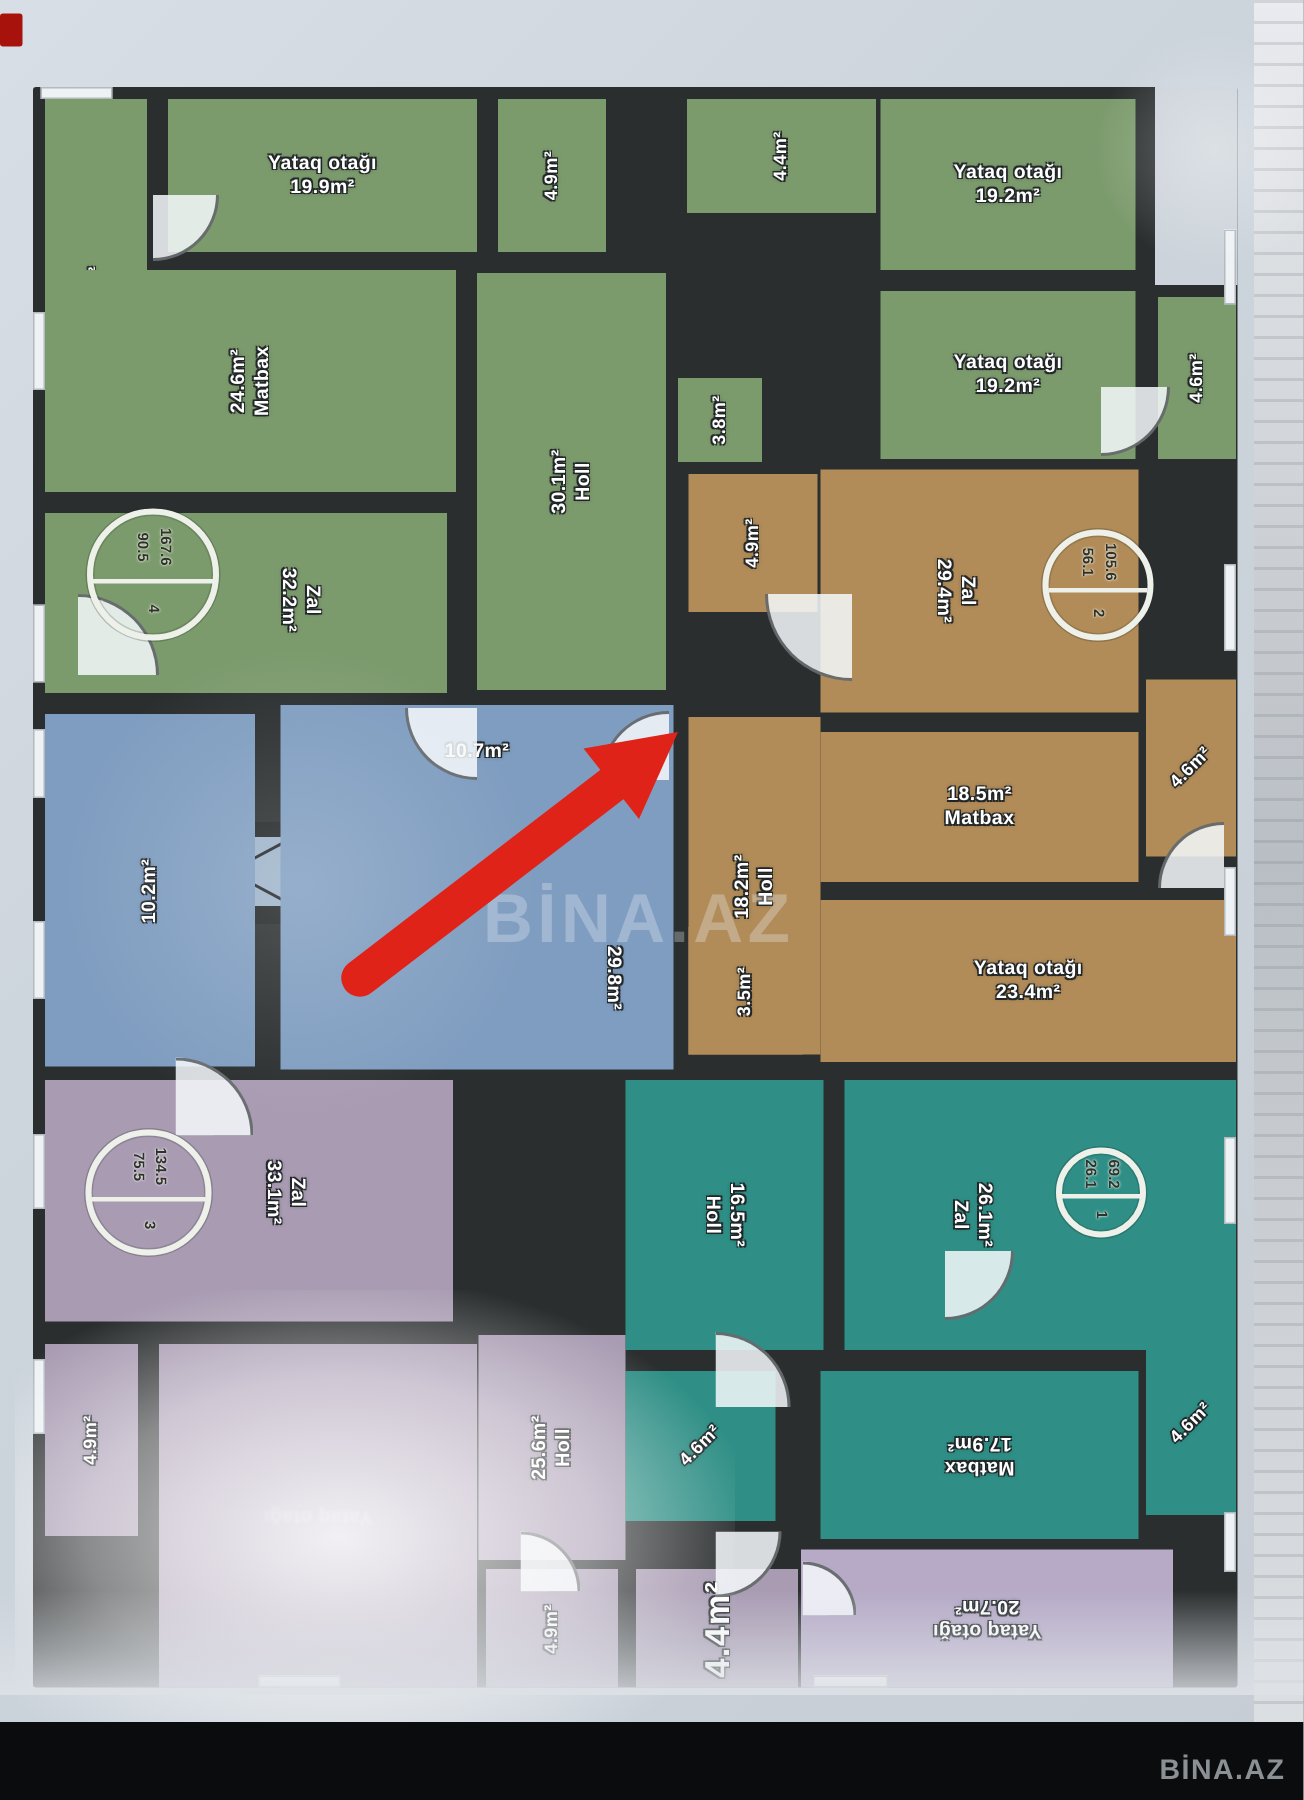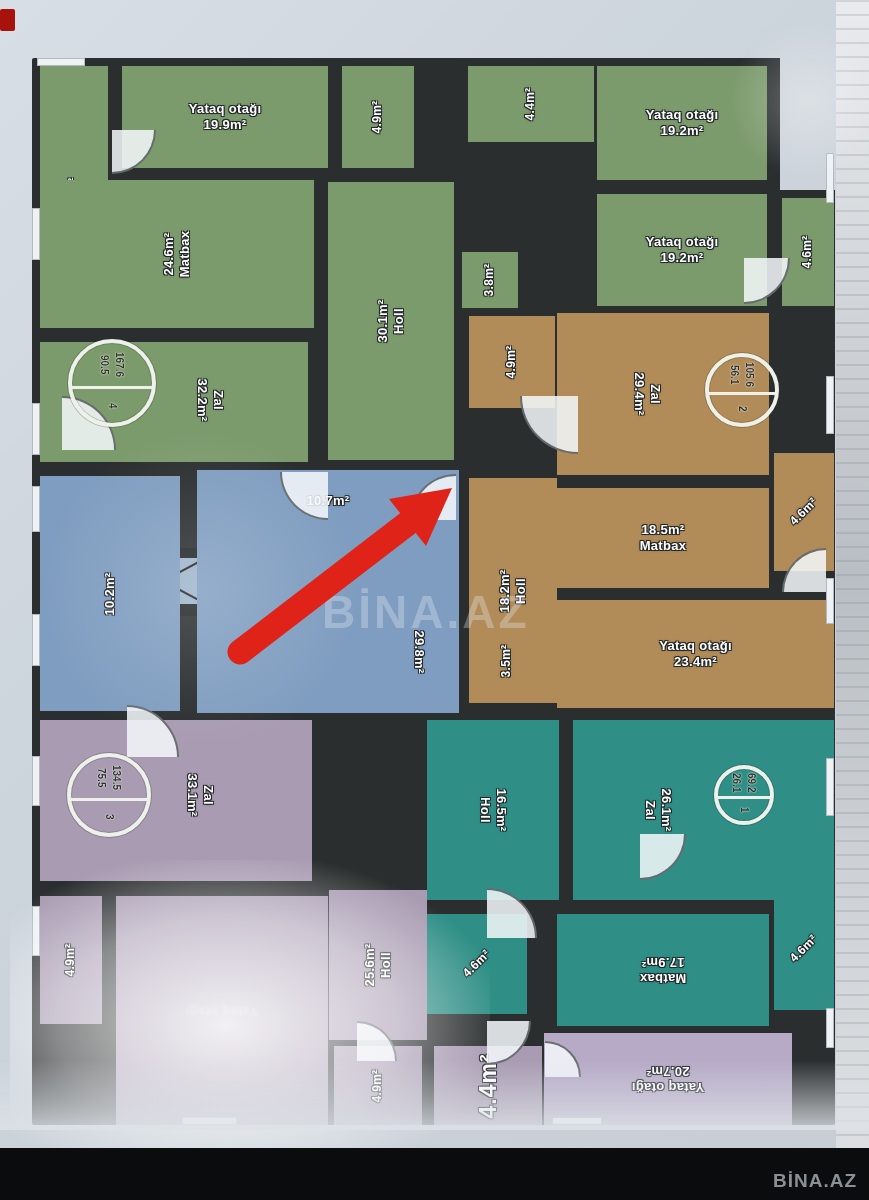--- a/index.html
+++ b/index.html
@@ -1,20 +1,20 @@
 <!DOCTYPE html>
 <html><head>
 <meta charset="utf-8">
 <style>
   html,body{margin:0;padding:0;}
   body{width:869px;height:1200px;overflow:hidden;position:relative;
        font-family:"Liberation Sans",sans-serif;
        background:linear-gradient(135deg,#d8dee5 0%,#ccd4dc 40%,#c6cdd5 100%);}
   
-  .plan{position:absolute;left:32px;top:58px;width:803px;height:1067px;
+  .plan{position:absolute;left:22px;top:58px;width:803px;height:1067px;
         background:#2b2e2f;border-radius:2px;}
   .room{position:absolute;}
   .rl{position:absolute;left:50%;top:50%;transform:translate(-50%,-50%);
       display:flex;flex-direction:column;align-items:center;gap:1px;white-space:nowrap;
       font-weight:bold;font-size:13px;color:#fff;letter-spacing:.3px;line-height:1.15;
       text-shadow:-1px -1px 0 rgba(32,36,38,.95),1px -1px 0 rgba(32,36,38,.95),
                   -1px 1px 0 rgba(32,36,38,.95),1px 1px 0 rgba(32,36,38,.95),
                   0 0 3px rgba(32,36,38,.6);}
   .rl.small{font-size:12px;}
   .rl.big{font-size:23px;letter-spacing:1px;}

